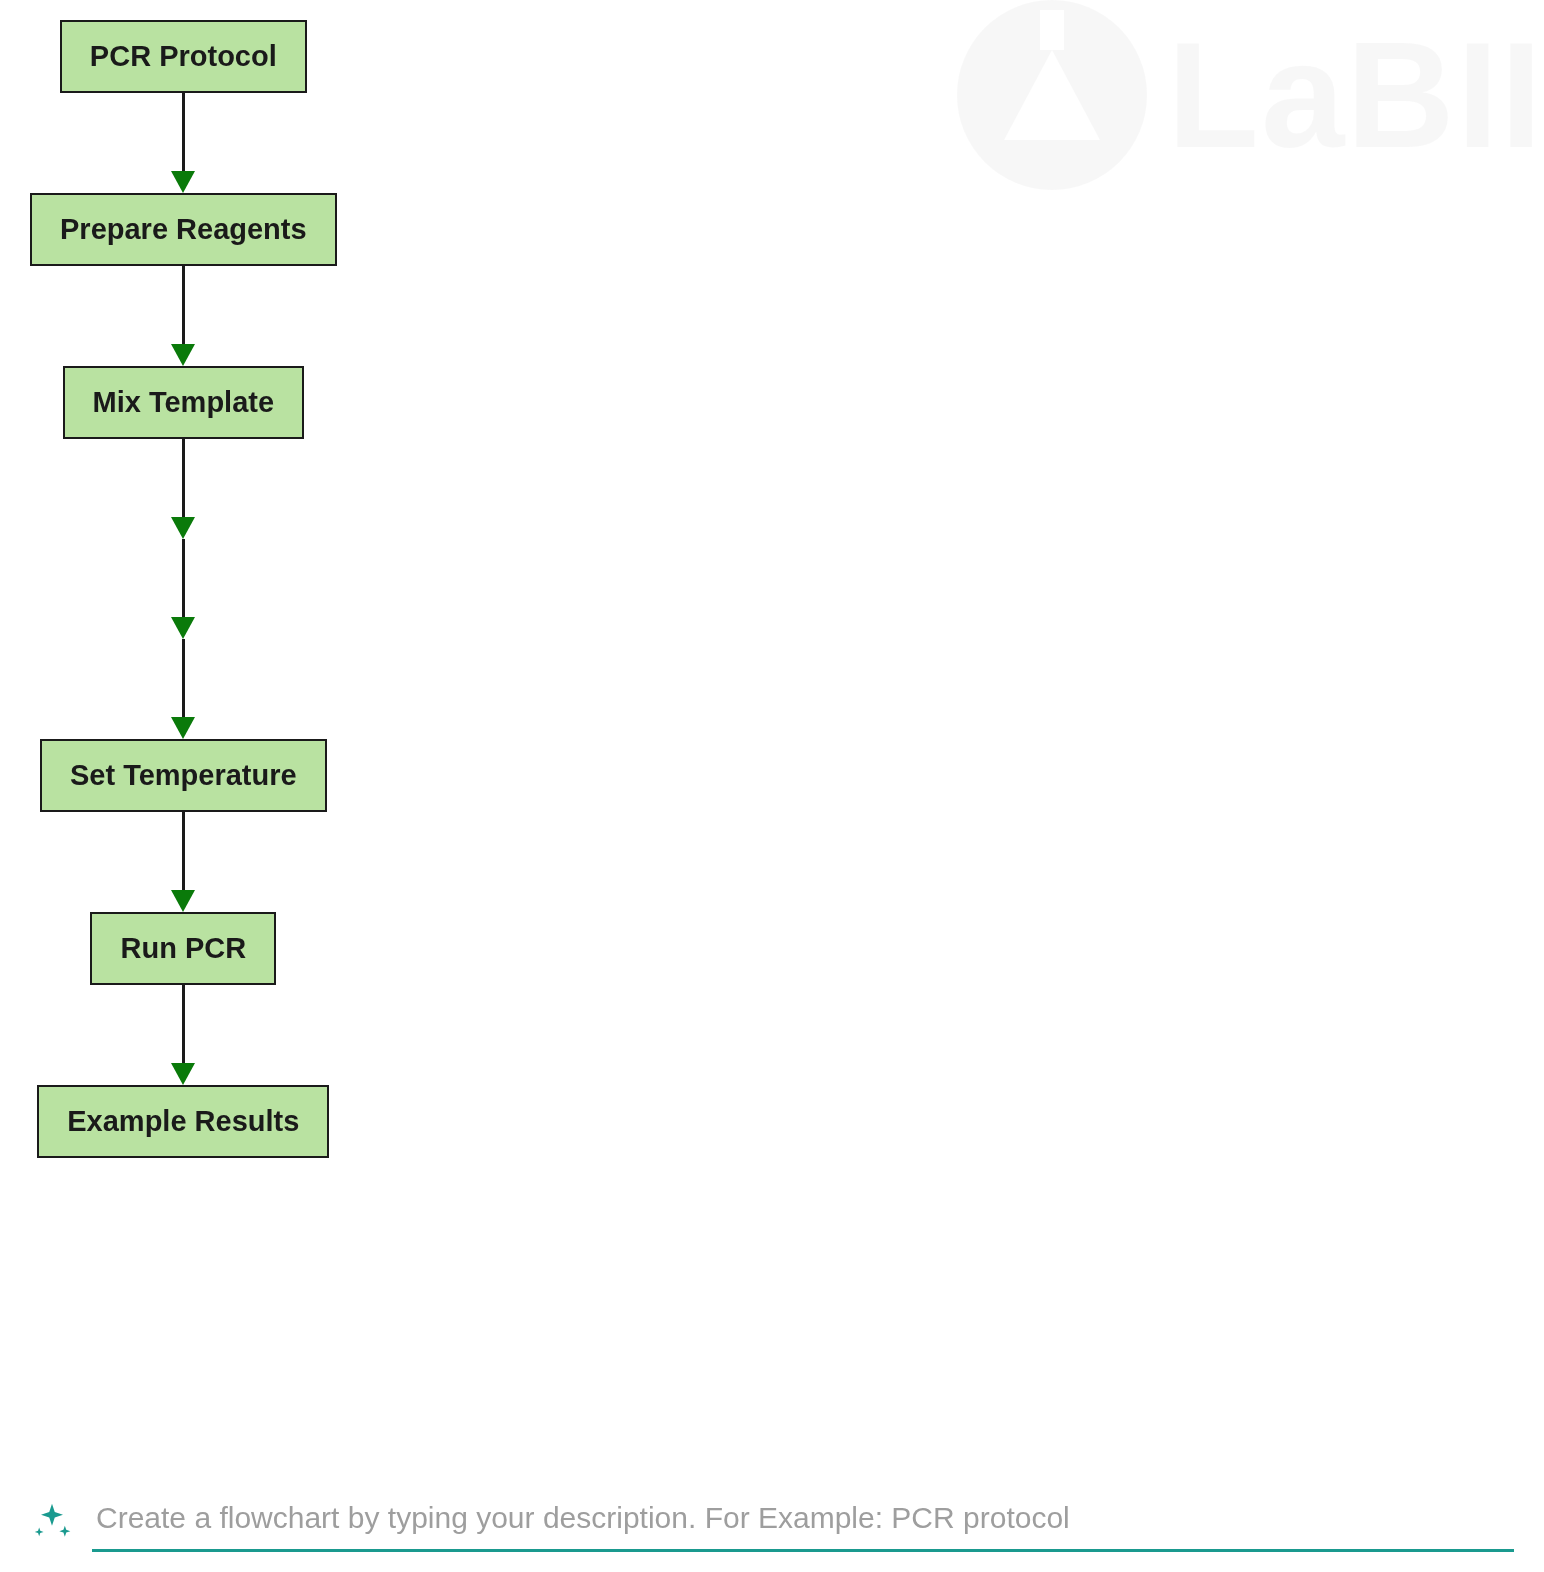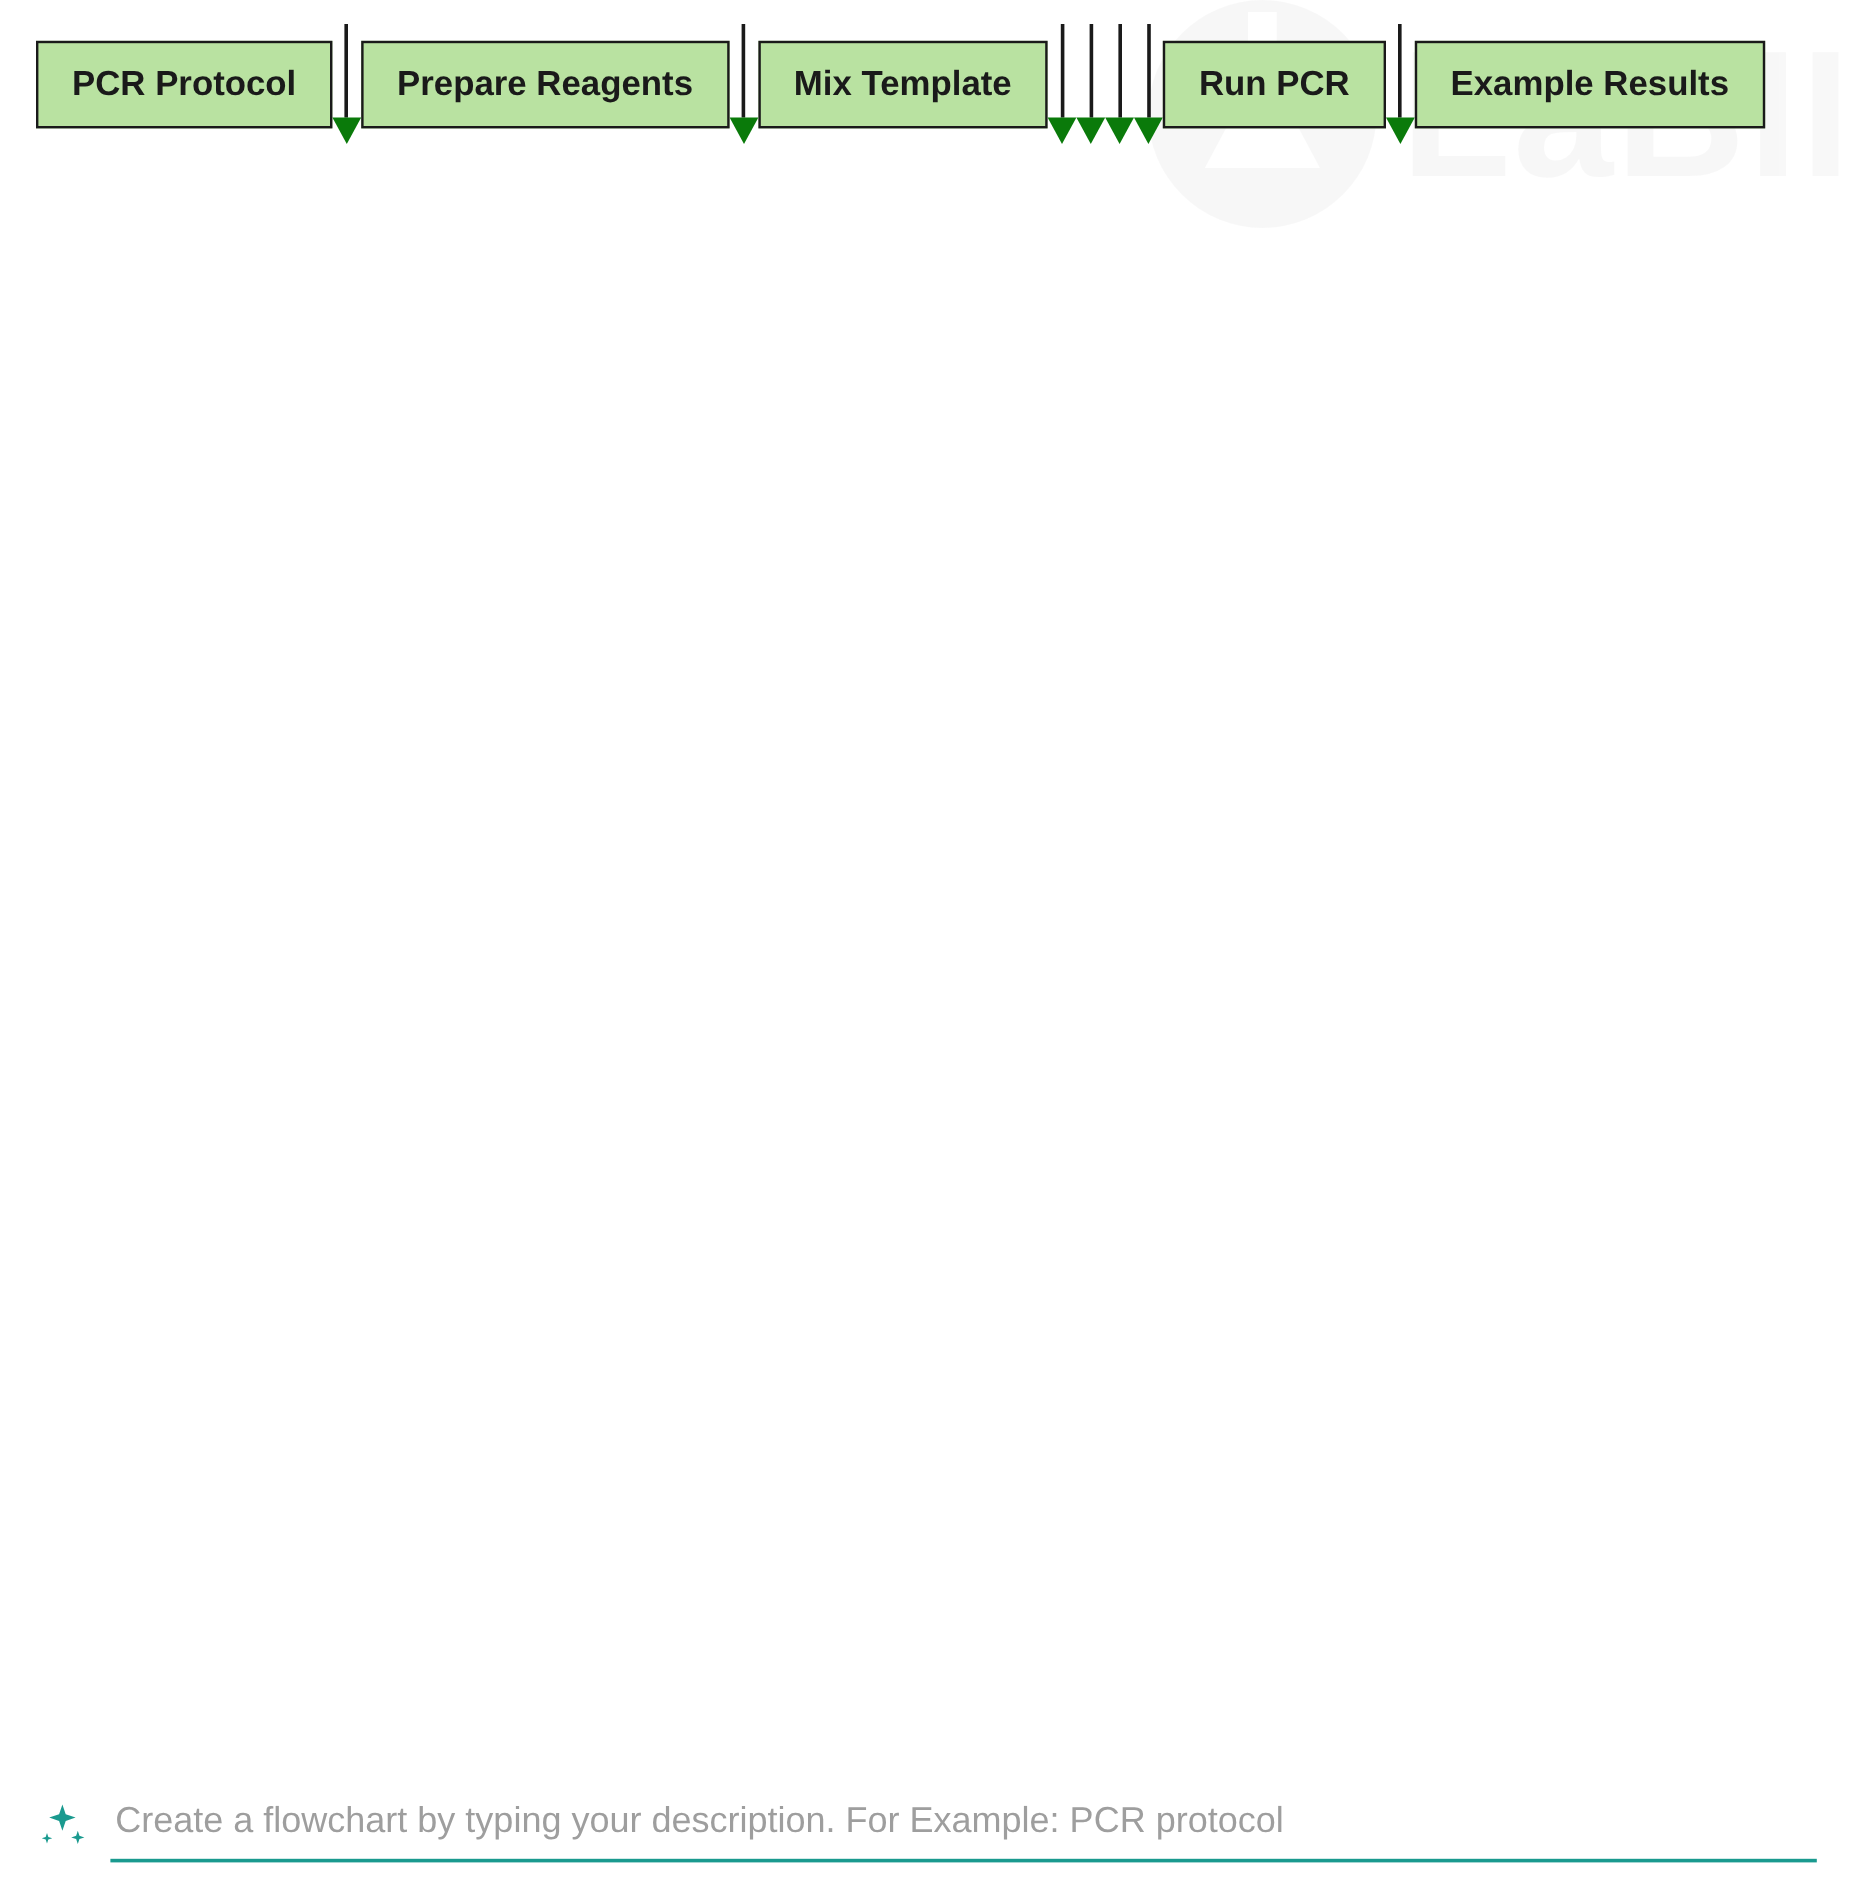--- a/index.html
+++ b/index.html
@@ -52,21 +52,21 @@
       font-weight: 700;
       color: #888;
       letter-spacing: 2px;
       font-family: Arial, sans-serif;
     }
     .flowchart {
       position: absolute;
       top: 20px;
       left: 30px;
       display: flex;
-      flex-direction: row;
+      flex-direction: column;
       align-items: center;
     }
     .node {
       background: #b9e2a1;
       border: 2px solid #1a1a1a;
       padding: 18px 28px;
       font-size: 29px;
       font-weight: 600;
       color: #1a1a1a;
       text-align: center;
@@ -147,20 +147,21 @@
       <div class="arrow-head"></div>
     </div>
   <div class="arrow">
       <div class="arrow-line"></div>
       <div class="arrow-head"></div>
     </div>
   <div class="arrow">
       <div class="arrow-line"></div>
       <div class="arrow-head"></div>
     </div>
+  <div class="node">Set Temperature</div>
   <div class="arrow">
       <div class="arrow-line"></div>
       <div class="arrow-head"></div>
     </div>
   <div class="node">Run PCR</div>
   <div class="arrow">
       <div class="arrow-line"></div>
       <div class="arrow-head"></div>
     </div>
   <div class="node">Example Results</div>

